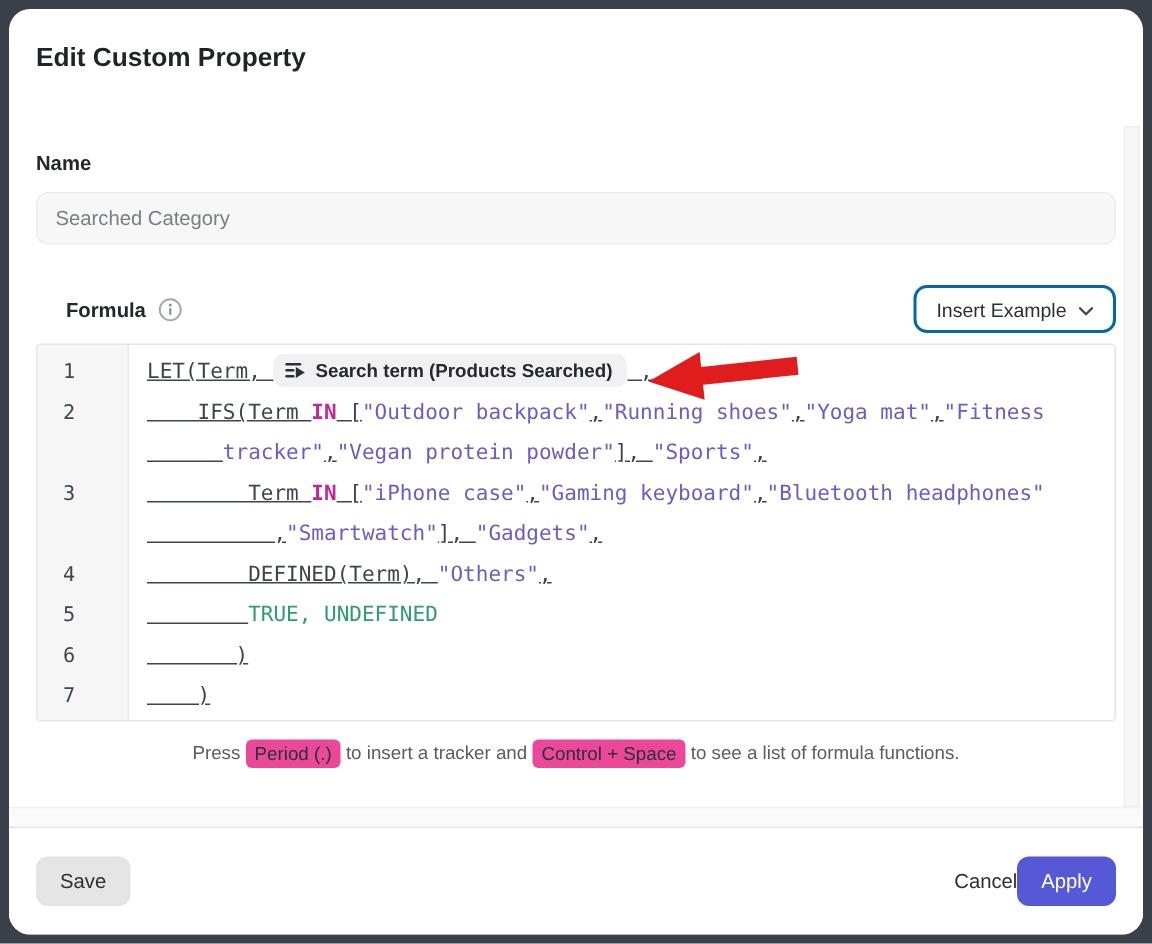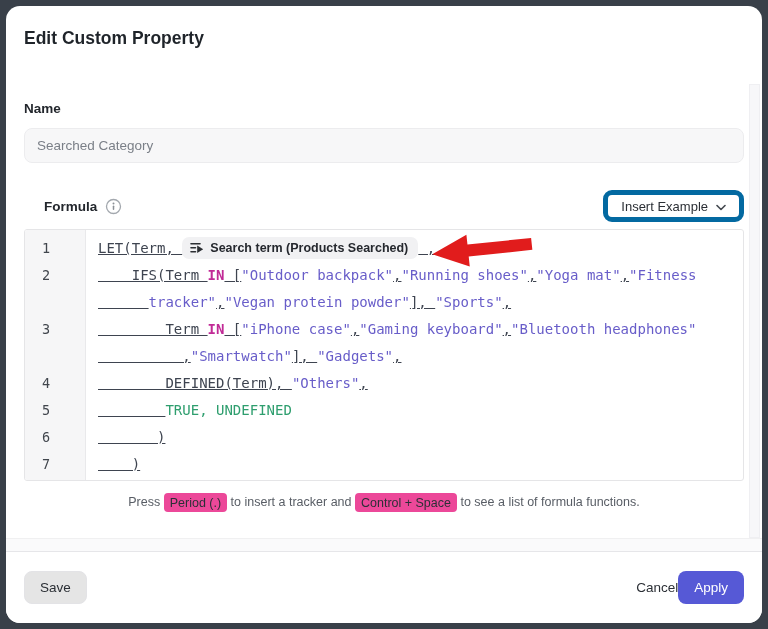--- a/index.html
+++ b/index.html
@@ -19,21 +19,21 @@
     display:block;margin-top:12px;width:100%;box-sizing:border-box;height:35px;
     background:#f7f7f8;border:1px solid #ececee;border-radius:8px;
     padding:0 12px;font-size:13.5px;color:#7a7f87;font-family:"Liberation Sans",sans-serif;outline:none;
   }
   .formula-row{margin-top:27px;height:32px;display:flex;align-items:center;justify-content:space-between;}
   .formula-label-wrap{display:flex;align-items:center;gap:8px;padding-left:20px;}
   .formula-label{font-size:13.5px;font-weight:700;color:#23272d;}
   .info-icon{display:inline-flex;cursor:pointer;}
   .insert-example-btn{
     display:inline-flex;align-items:center;gap:8px;height:32px;padding:0 13px;
-    background:#fff;border:5px solid #0369a1;border-radius:9px;cursor:pointer;
+    background:#fff;border:2px solid #0369a1;border-radius:9px;cursor:pointer;
     font-size:13px;font-weight:500;color:#2b2f35;font-family:"Liberation Sans",sans-serif;
   }
   .editor{
     position:relative;margin-top:7px;height:252px;box-sizing:border-box;
     border:1px solid #e5e5e7;border-radius:3px;background:#fff;overflow:hidden;cursor:text;
   }
   .gutter-bg{position:absolute;left:0;top:0;bottom:0;width:60px;background:#f6f6f7;border-right:1px solid #e9e9eb;}
   .code-rows{position:relative;padding-top:5px;}
   .code-row{display:flex;height:27px;line-height:27px;font-family:"DejaVu Sans Mono","Liberation Mono",monospace;font-size:14px;}
   .gutter-cell{flex:0 0 60px;box-sizing:border-box;padding-left:17px;color:#41464d;font-size:13.5px;}

